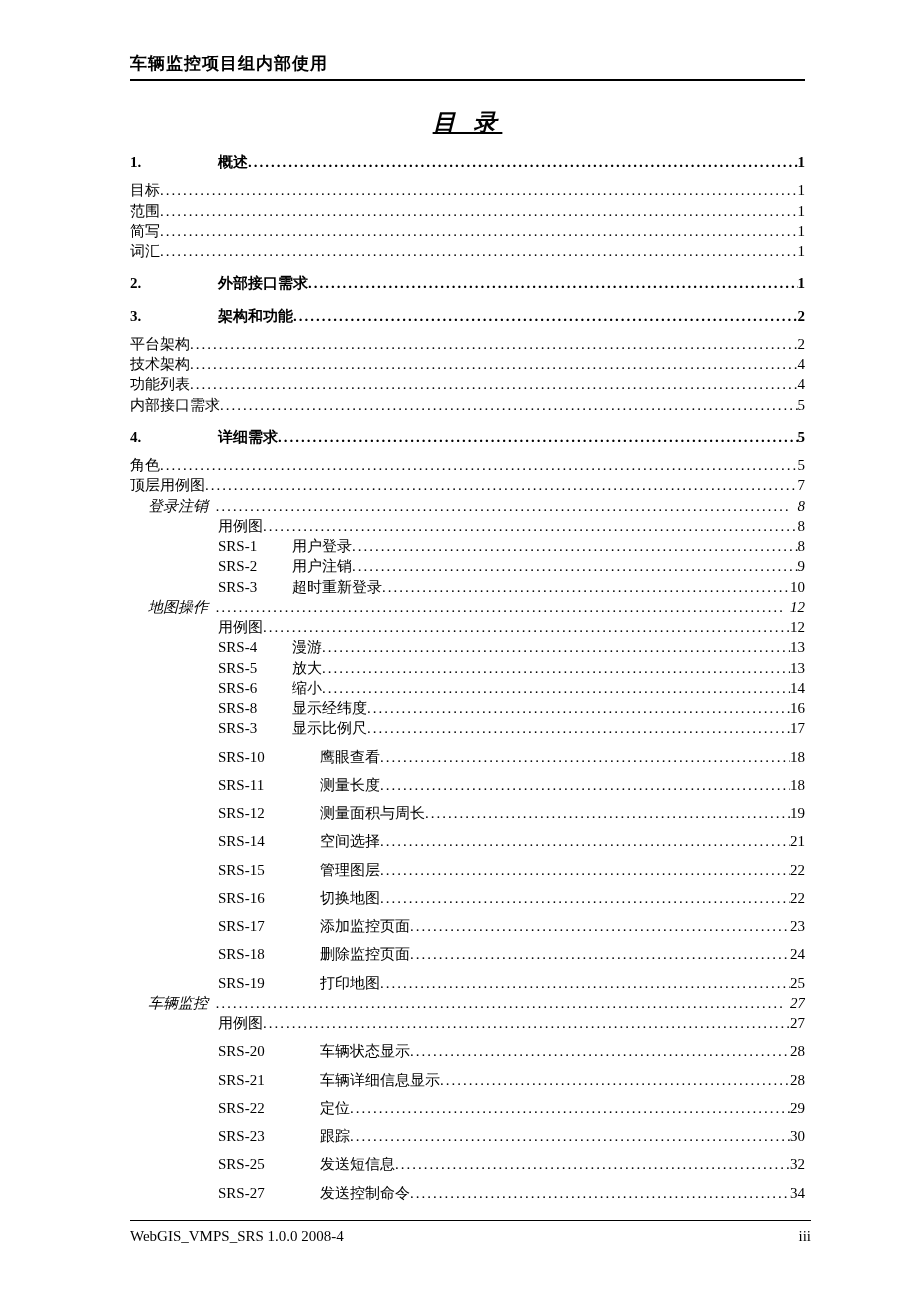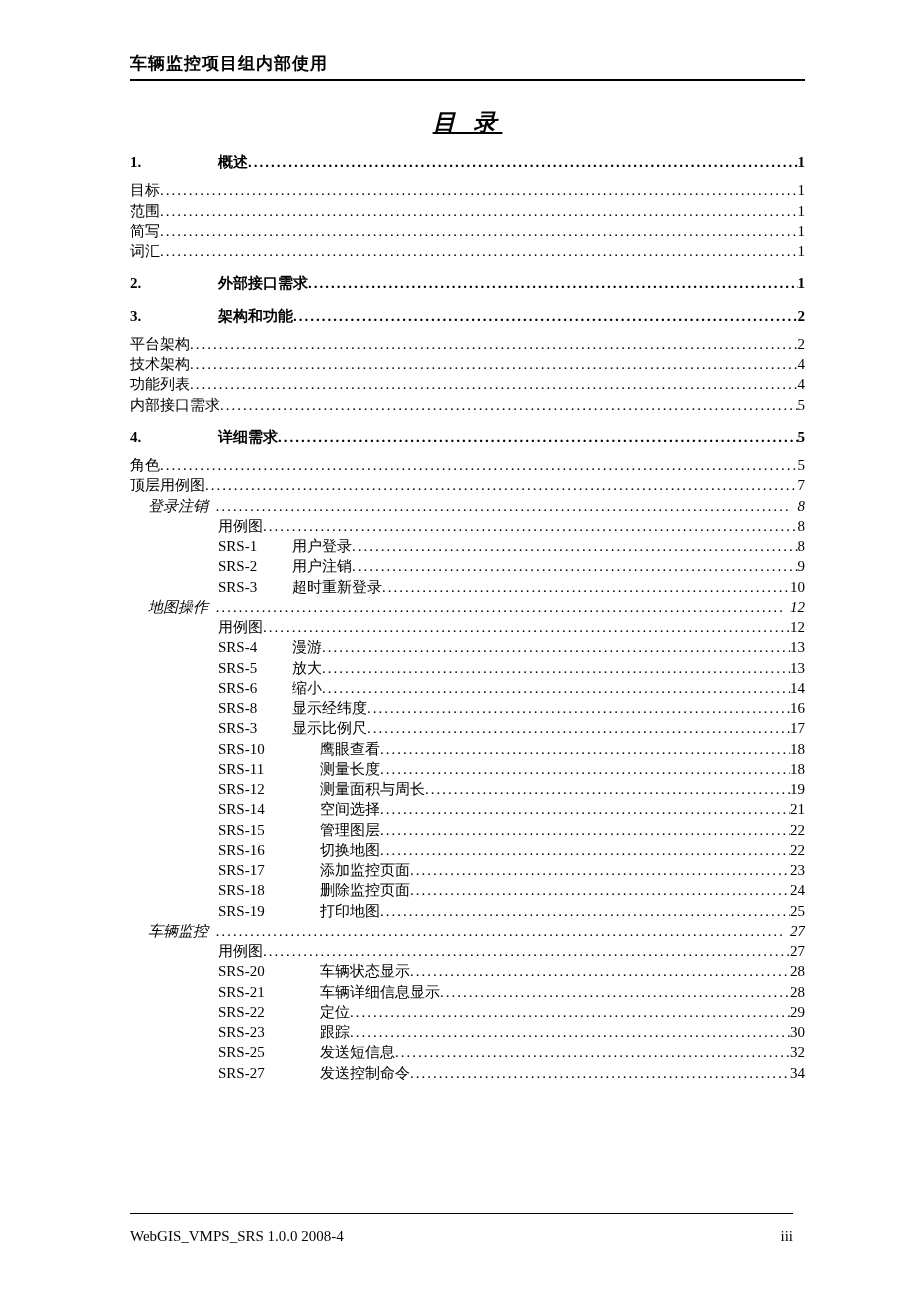--- a/index.html
+++ b/index.html
@@ -74,28 +74,28 @@
   .lvl1 .num, .lvl1 .pg { font-family: "Times New Roman", serif; }
   .lvl2 { padding-left: 0; }
   .lvl3 {
     padding-left: 18px;
     font-style: italic;
     gap: 8px;
   }
   .lvl3 .pg { font-style: italic; }
   .lvl4 { padding-left: 88px; }
   .lvl5 { padding-left: 88px; }
-  .lvl5b { padding-left: 88px; }
+  .lvl5b { padding-left: 88px; margin-top: 8px; }
   .footer {
     position: absolute;
     left: 130px;
-    right: 127px;
+    right: 109px;
     bottom: 56px;
     border-top: 1.5px solid #000;
-    padding-top: 14px;
+    padding-top: 7px;
     display: flex;
     justify-content: space-between;
     font-family: "Times New Roman", serif;
     font-size: 15px;
   }
 </style>
 </head>
 <body>
 
 <div class="page">

